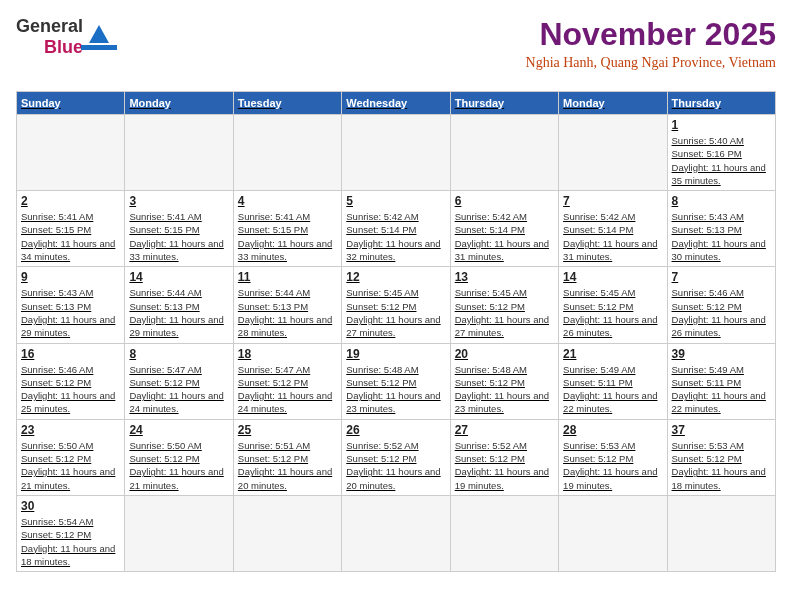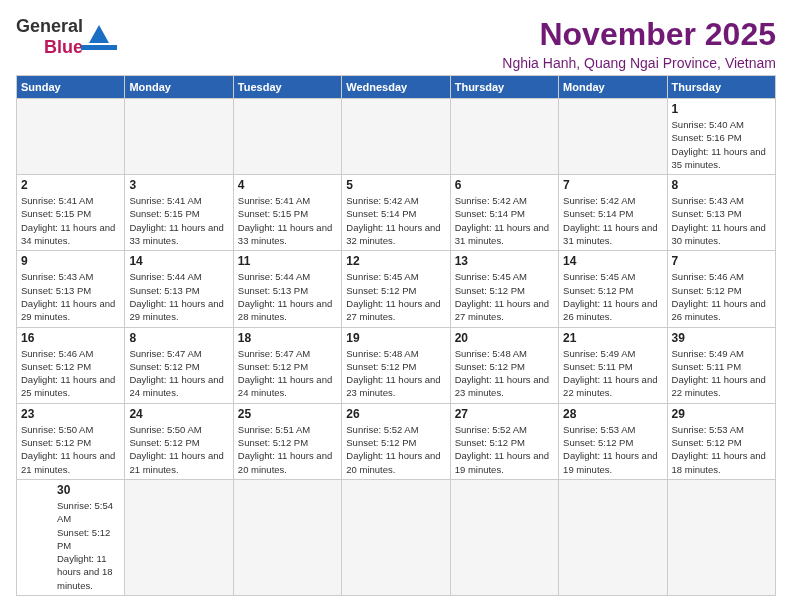--- a/index.html
+++ b/index.html
@@ -7,42 +7,44 @@
       font-family: Arial, sans-serif;
       background: #fff;
       width: 792px;
       min-height: 612px;
       padding: 16px;
     }
     .header {
       display: flex;
       justify-content: space-between;
       align-items: flex-start;
-      margin-bottom: 4px;
+      margin-bottom: 20px;
     }
     .logo {
       display: flex;
       flex-direction: column;
       align-items: flex-start;
     }
     .title-block { text-align: right; }
     .month-title {
       font-size: 32px;
       font-weight: bold;
       color: #701a75;
     }
     .subtitle {
       font-size: 14px;
-      color: #701a75;
+      color: #c2410c;
       margin-top: 2px;
+      font-family: Liberation Serif, serif;
     }
     .calendar {
       width: 100%;
       border-collapse: collapse;
       font-size: 10px;
+      text-decoration: underline;
     }
     .calendar th {
       background: #2962b0;
       color: #fff;
       text-align: left;
       padding: 5px 4px;
       font-size: 11px;
       font-weight: bold;
       border: 1px solid #ccc;
     }
@@ -62,21 +64,20 @@
       display: block;
       margin-bottom: 2px;
     }
     .day-info {
       color: #333;
       font-size: 9.5px;
       line-height: 1.4;
     }
     .last-row td {
       min-height: 60px;
-      padding-left: 40px;
     }
   </style>
 </head>
 <body>
 
 <div class="header">
   <div class="logo">
     <div style="display:flex; align-items:center; gap:4px;">
       <div style="display:flex; flex-direction:column; align-items:flex-end; margin-right:2px;">
         <span style="font-size:18px; font-weight:bold; color:#333;">General</span>
@@ -228,21 +229,21 @@
         </td>
         <td>
           <span class="day-number">27</span>
           <div class="day-info">Sunrise: 5:52 AM<br>Sunset: 5:12 PM<br>Daylight: 11 hours and 19 minutes.</div>
         </td>
         <td>
           <span class="day-number">28</span>
           <div class="day-info">Sunrise: 5:53 AM<br>Sunset: 5:12 PM<br>Daylight: 11 hours and 19 minutes.</div>
         </td>
         <td>
-          <span class="day-number">29</span>
+          <span class="day-number">37</span>
           <div class="day-info">Sunrise: 5:53 AM<br>Sunset: 5:12 PM<br>Daylight: 11 hours and 18 minutes.</div>
         </td>
       </tr>
       <tr class="last-row">
         <td>
           <span class="day-number">30</span>
           <div class="day-info">Sunrise: 5:54 AM<br>Sunset: 5:12 PM<br>Daylight: 11 hours and 18 minutes.</div>
         </td>
         <td class="empty"></td>
         <td class="empty"></td>

